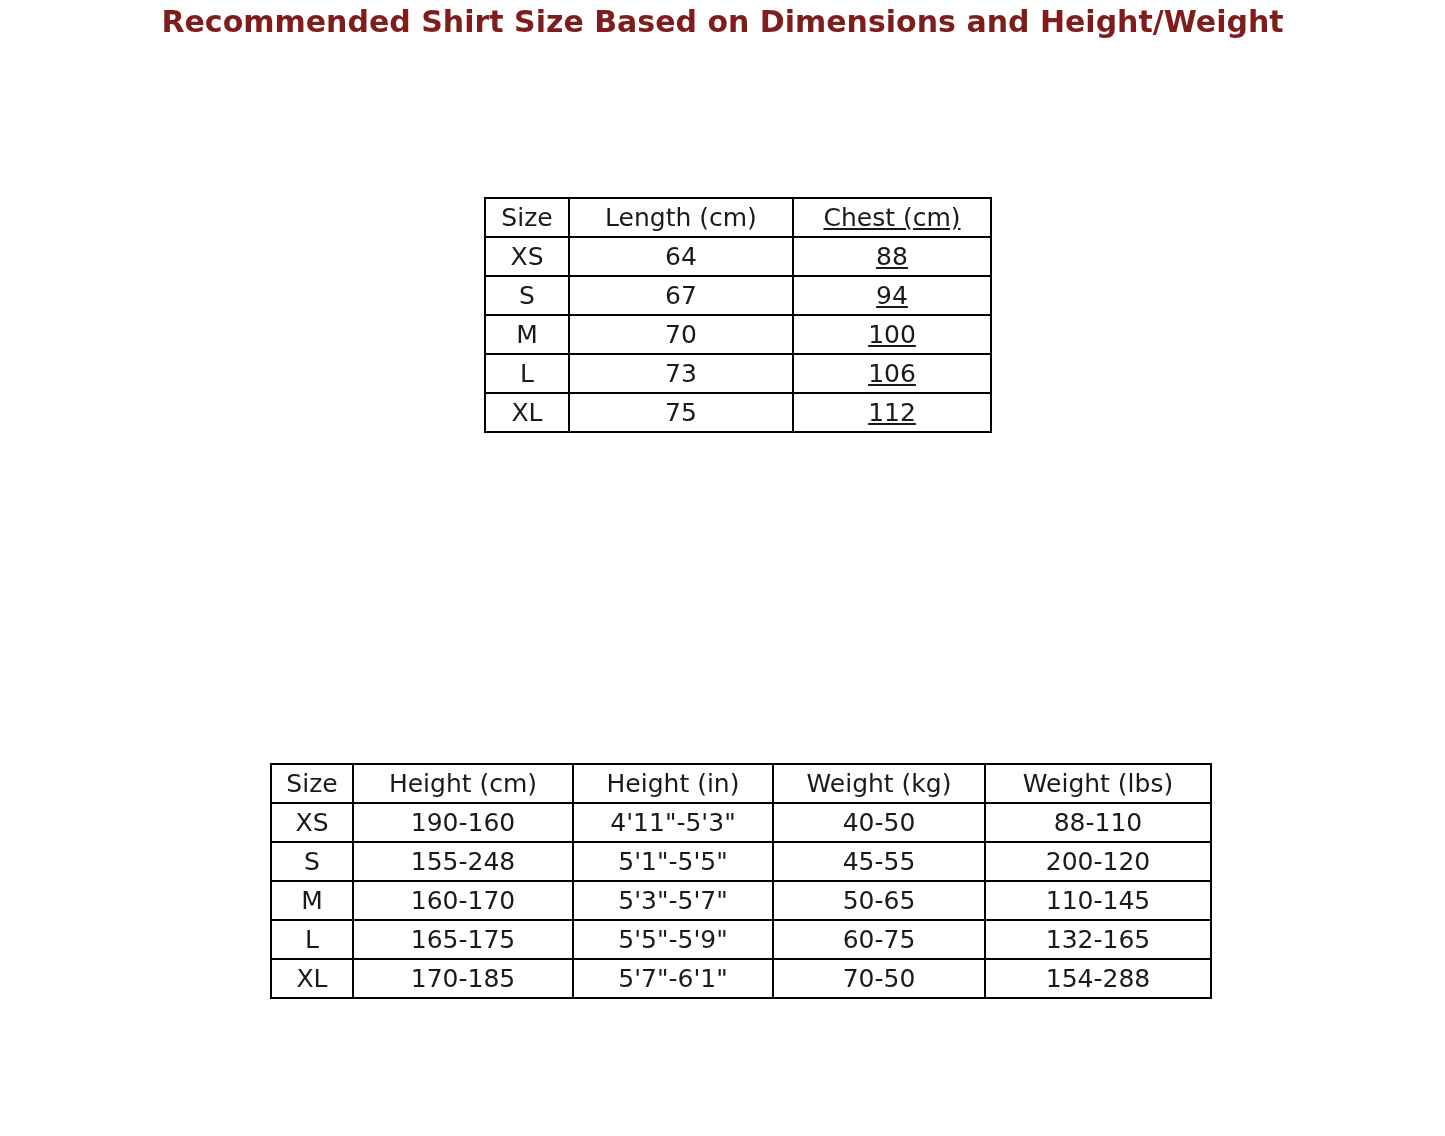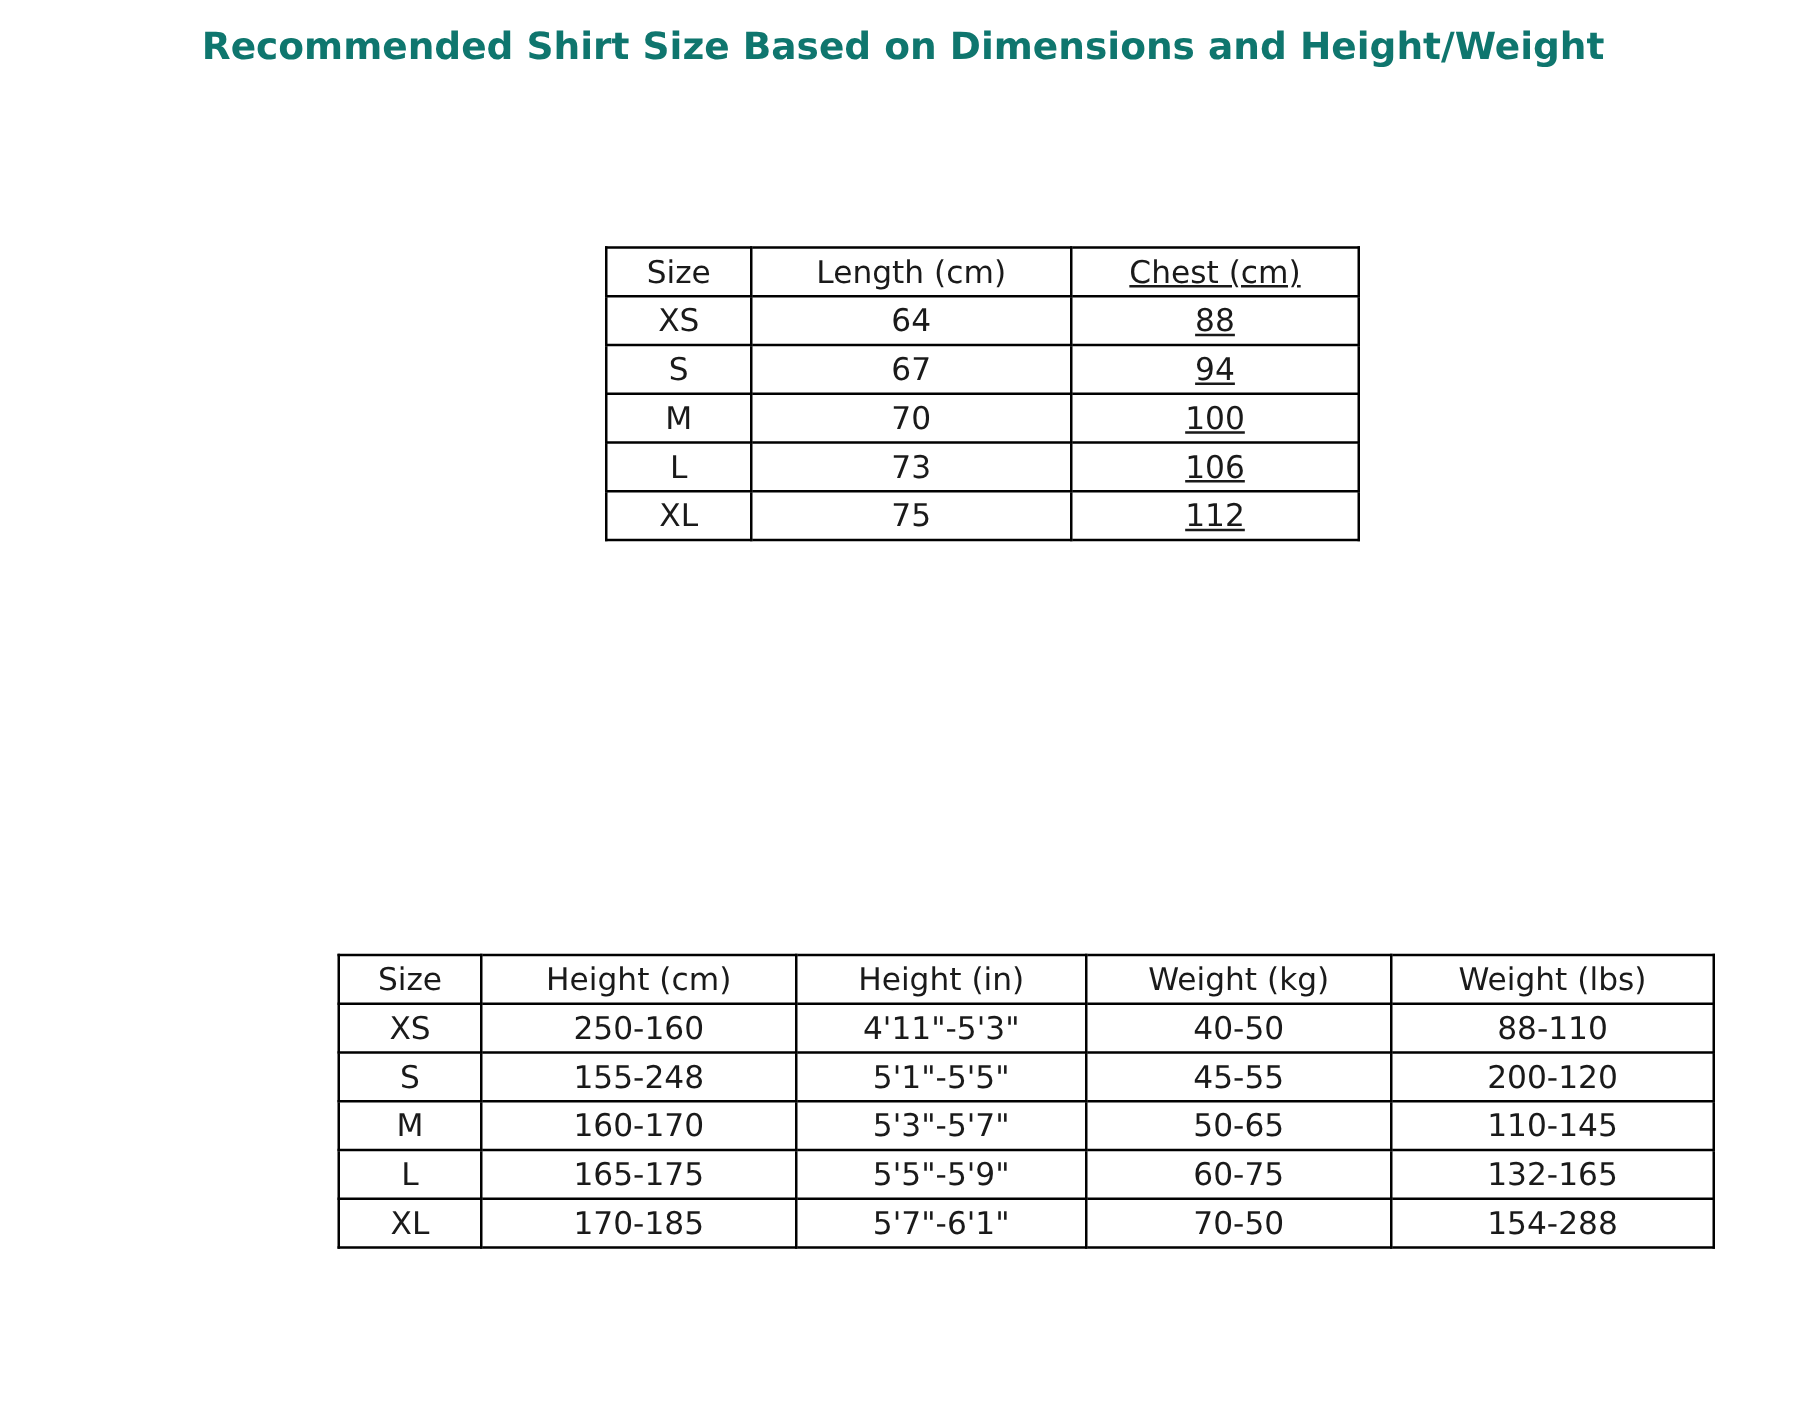--- a/index.html
+++ b/index.html
@@ -11,40 +11,40 @@
     width: 1445px;
     height: 1136px;
     position: relative;
     font-family: "DejaVu Sans", sans-serif;
     color: #000000;
     overflow: hidden;
   }
 
   .page-title {
     position: absolute;
-    top: 20px;
+    top: 4px;
     left: 0;
     width: 1445px;
     text-align: center;
     font-size: 30px;
     font-weight: bold;
-    color: #0f766e;
+    color: #7f1d1d;
     letter-spacing: 0px;
   }
 
   table.grid {
     position: absolute;
     border-collapse: collapse;
     font-size: 25px;
     color: #1a1a1a;
   }
   table.grid td,
   table.grid th {
     border: 2px solid #000000;
-    padding: 2px 26px;
+    padding: 2px 10px;
     text-align: center;
     font-weight: normal;
     line-height: 1.32;
     white-space: nowrap;
   }
 
   
   #table-dimensions {
     top: 197px;
     left: 484px;
@@ -108,21 +108,21 @@
   <tbody>
     <tr>
       <td class="c0">Size</td>
       <td class="c1">Height (cm)</td>
       <td class="c2">Height (in)</td>
       <td class="c3">Weight (kg)</td>
       <td class="c4">Weight (lbs)</td>
     </tr>
     <tr>
       <td class="c0">XS</td>
-      <td class="c1">250-160</td>
+      <td class="c1">190-160</td>
       <td class="c2">4'11"-5'3"</td>
       <td class="c3">40-50</td>
       <td class="c4">88-110</td>
     </tr>
     <tr>
       <td class="c0">S</td>
       <td class="c1">155-248</td>
       <td class="c2">5'1"-5'5"</td>
       <td class="c3">45-55</td>
       <td class="c4">200-120</td>

